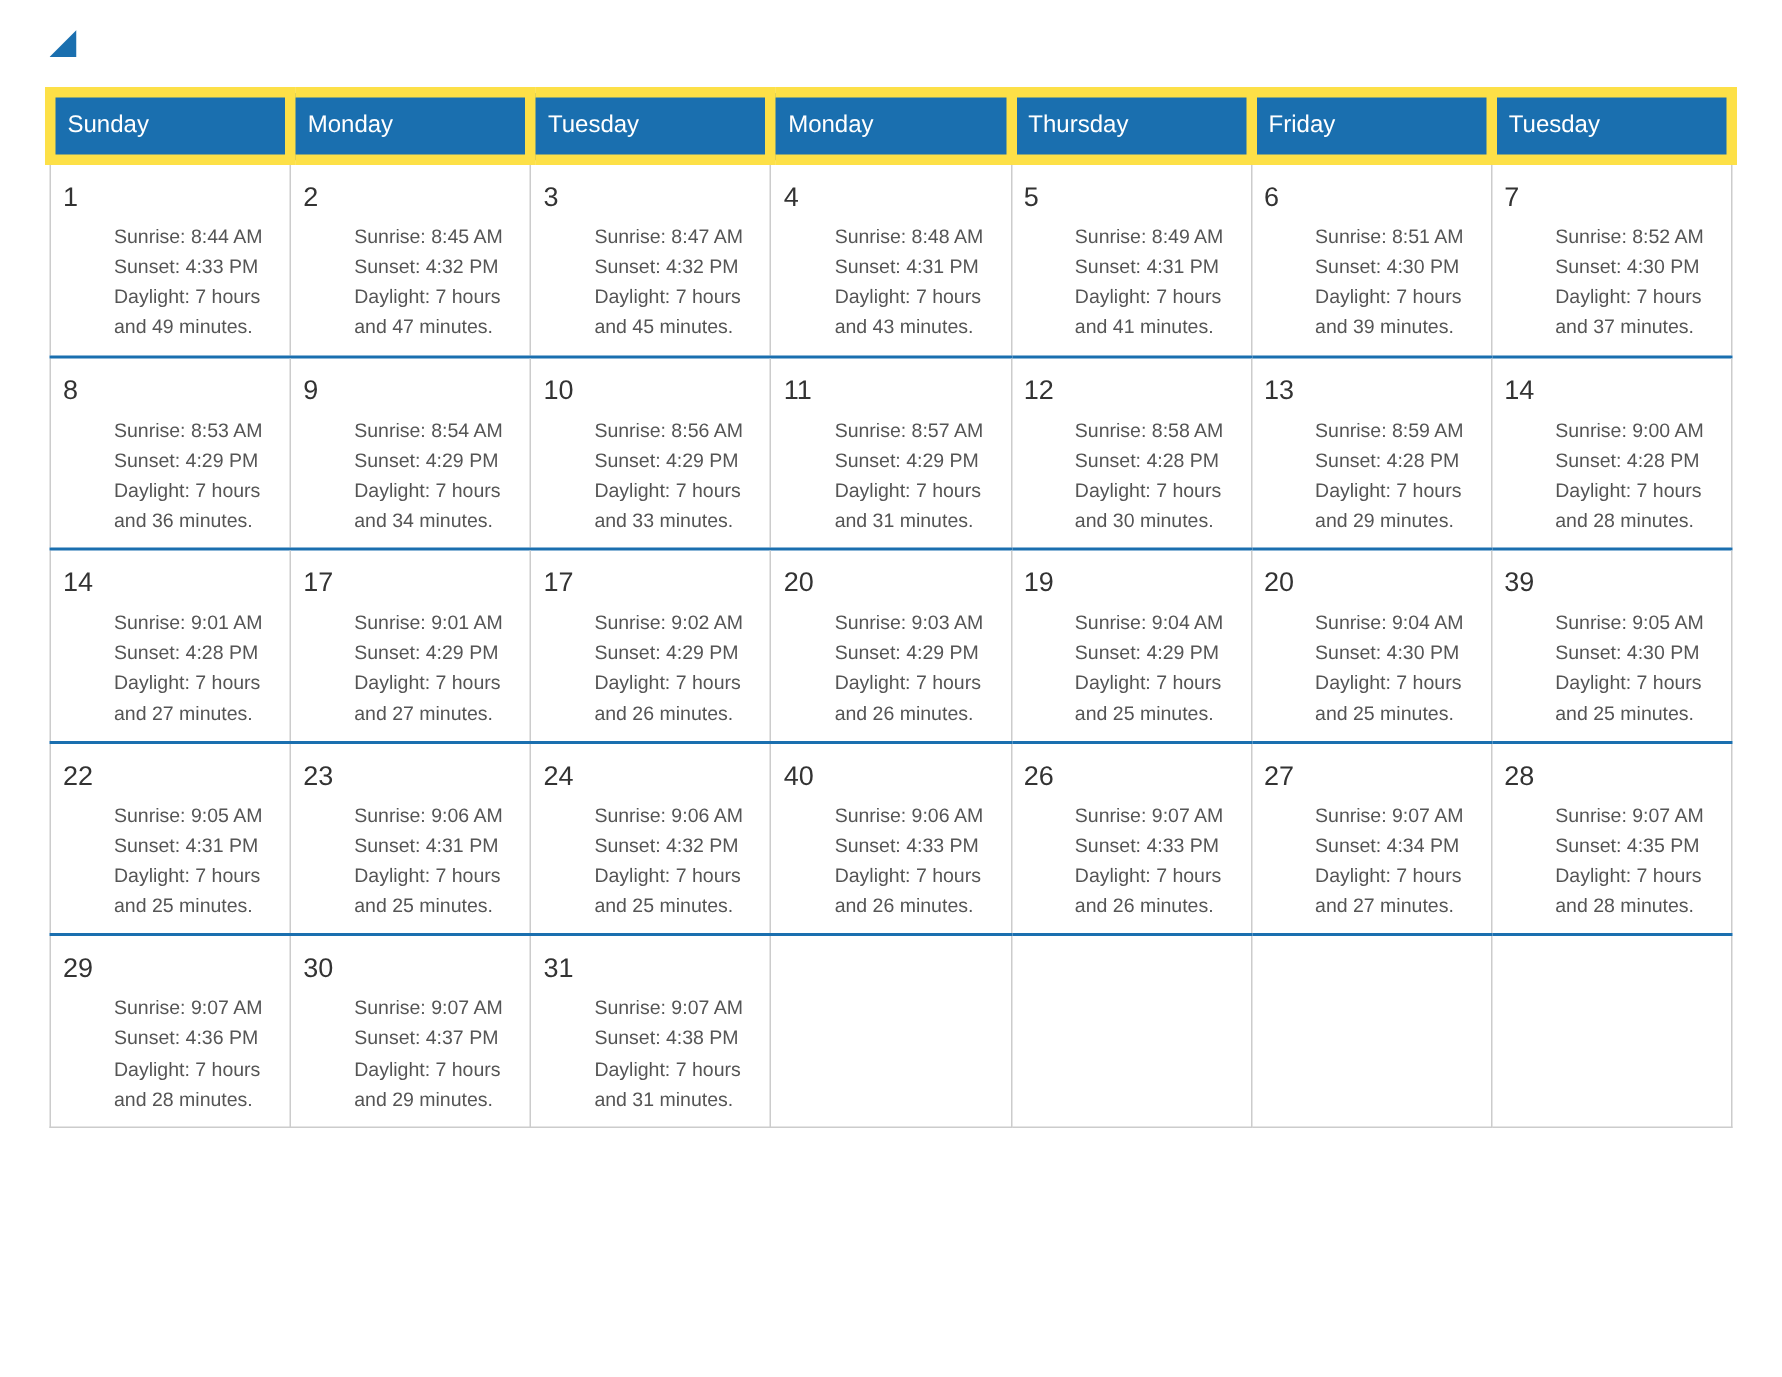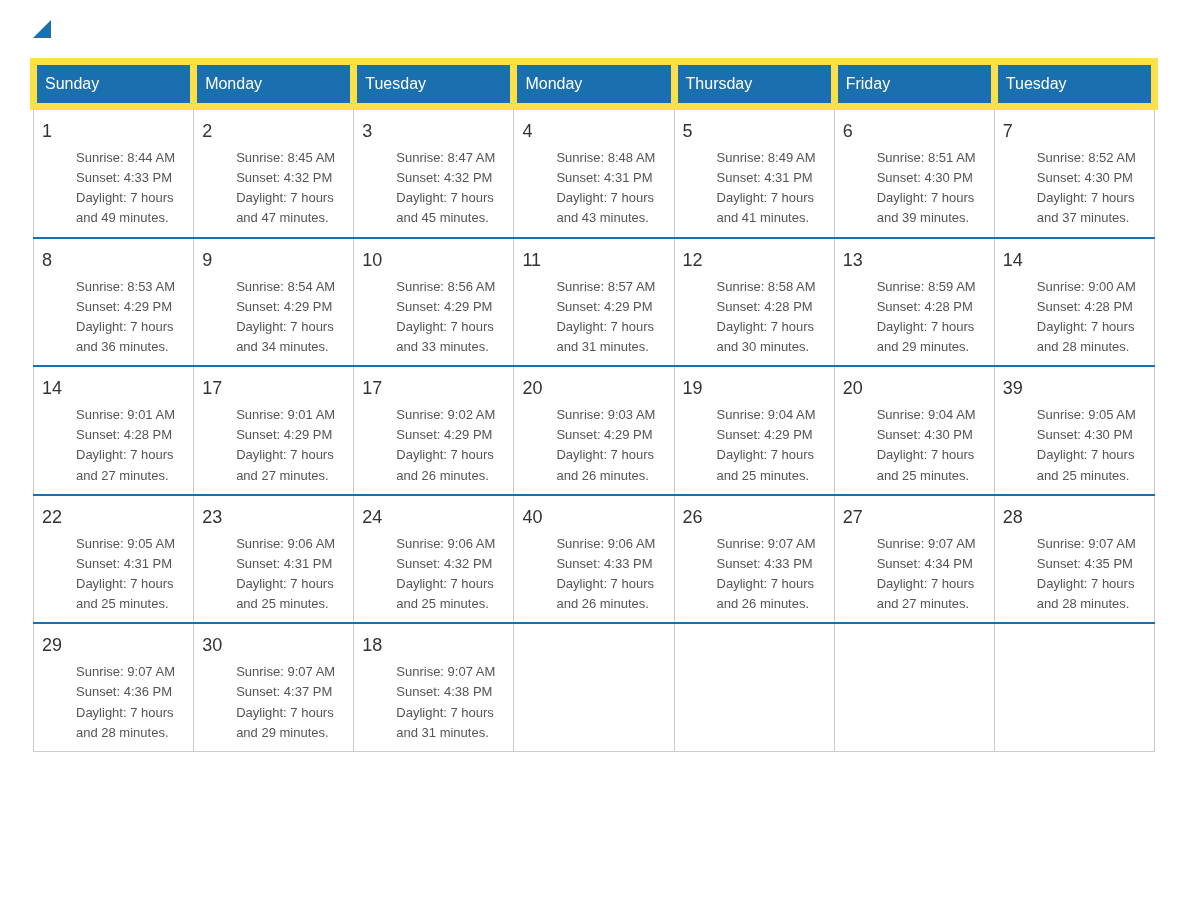--- a/index.html
+++ b/index.html
@@ -249,21 +249,21 @@
       <tr>
         <td>
           <span class="day-number">29</span>
           <div class="day-info">Sunrise: 9:07 AM<br>Sunset: 4:36 PM<br>Daylight: 7 hours<br>and 28 minutes.</div>
         </td>
         <td>
           <span class="day-number">30</span>
           <div class="day-info">Sunrise: 9:07 AM<br>Sunset: 4:37 PM<br>Daylight: 7 hours<br>and 29 minutes.</div>
         </td>
         <td>
-          <span class="day-number">18</span>
+          <span class="day-number">31</span>
           <div class="day-info">Sunrise: 9:07 AM<br>Sunset: 4:38 PM<br>Daylight: 7 hours<br>and 31 minutes.</div>
         </td>
         <td class="empty"></td>
         <td class="empty"></td>
         <td class="empty"></td>
         <td class="empty"></td>
       </tr>
     </tbody>
 </table>
 

